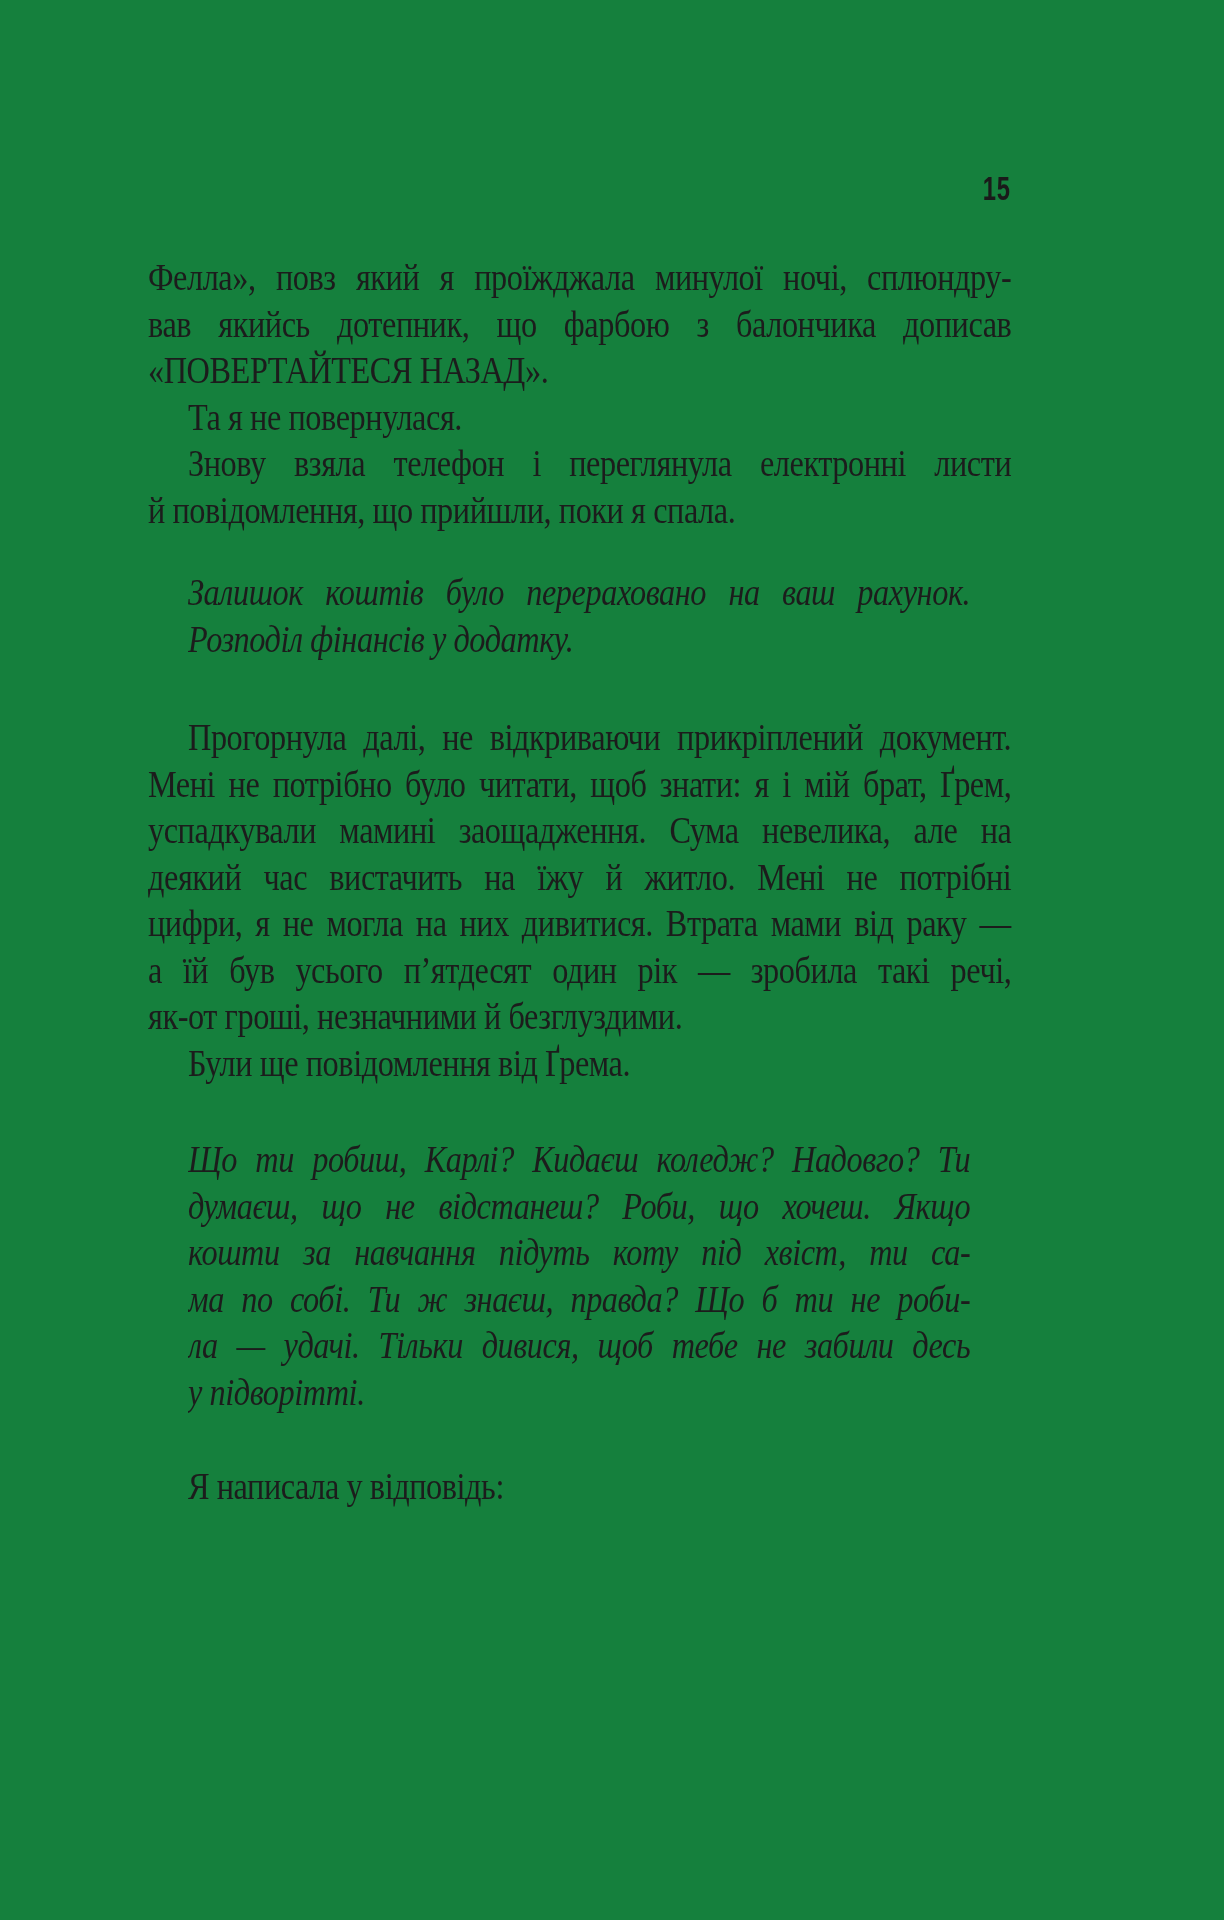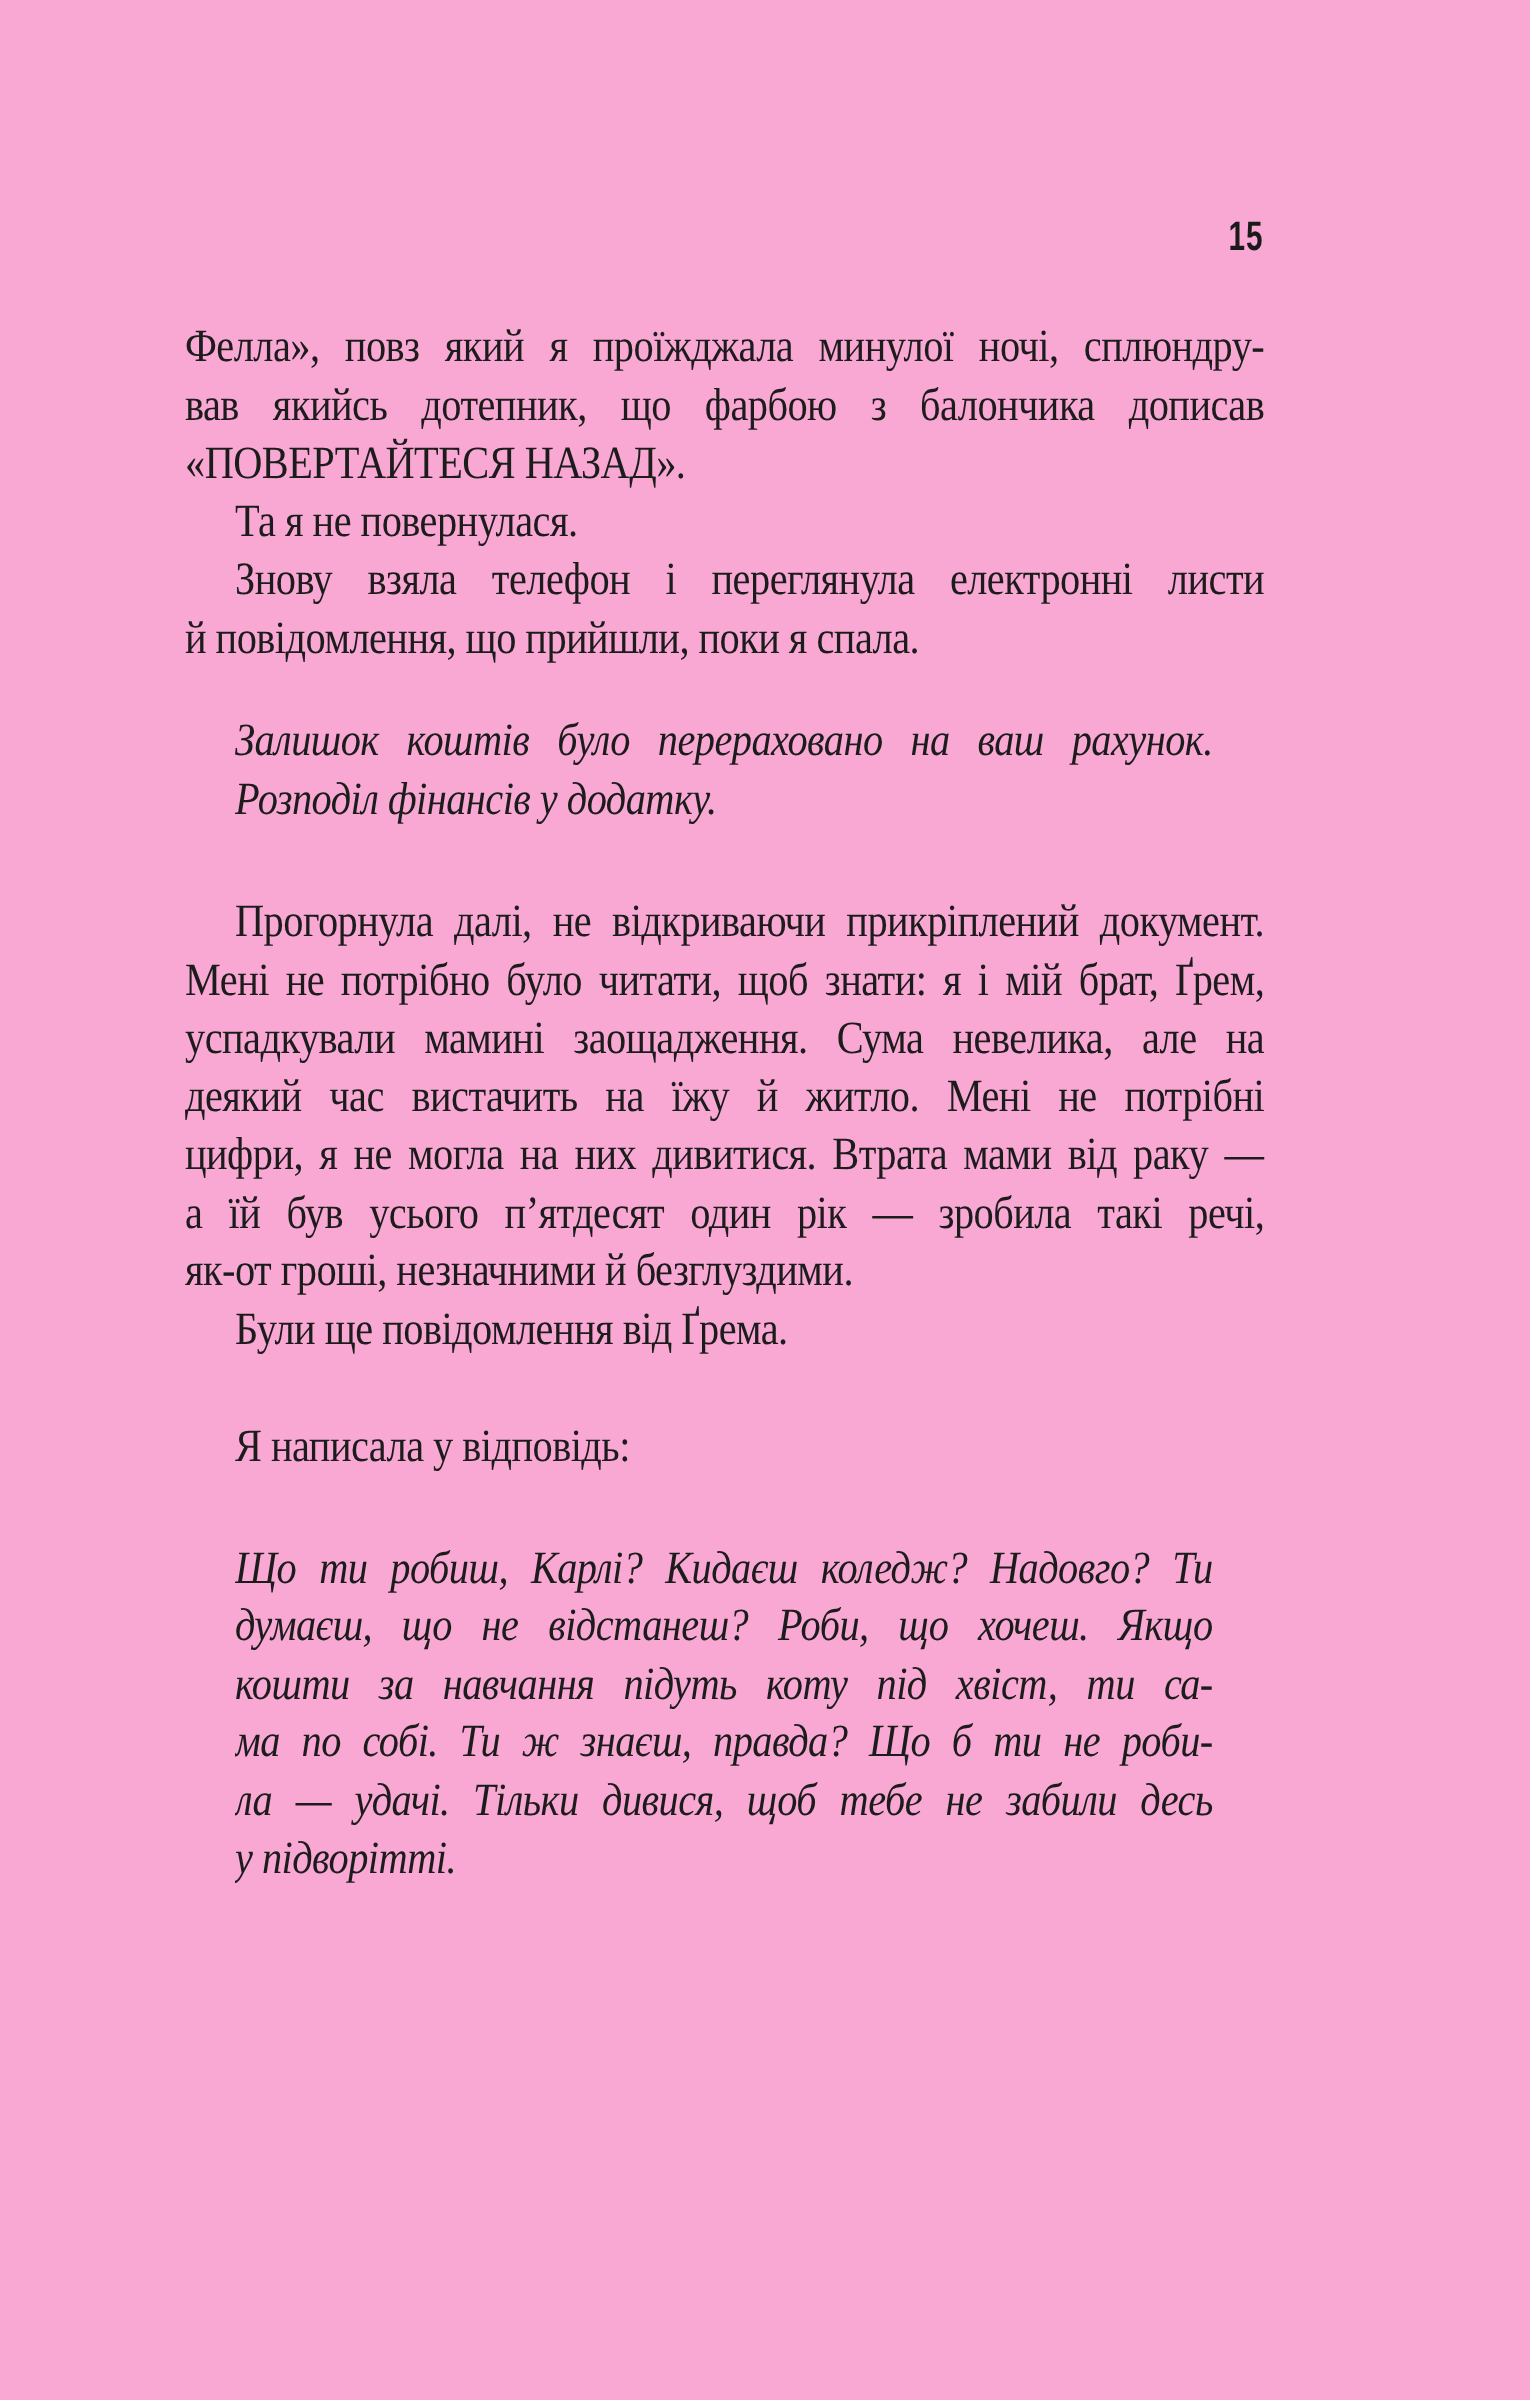--- a/index.html
+++ b/index.html
@@ -5,21 +5,21 @@
 <style>
   html, body {
     margin: 0;
     padding: 0;
     background: #ffffff;
   }
   .page {
     position: relative;
     width: 1224px;
     height: 1920px;
-    background: #f9a8d4;
+    background: #15803d;
     overflow: hidden;
     font-family: "Liberation Serif", serif;
     color: #1c1c1c;
   }
   .page-number {
     position: absolute;
     top: 172px;
     right: 213px;
     font-family: "Liberation Sans", sans-serif;
     font-weight: 700;
@@ -86,25 +86,25 @@
         <div class="line">Мені не потрібно було читати, щоб знати: я і мій брат, Ґрем,</div>
         <div class="line">успадкували мамині заощадження. Сума невелика, але на</div>
         <div class="line">деякий час вистачить на їжу й житло. Мені не потрібні</div>
         <div class="line">цифри, я не могла на них дивитися. Втрата мами від раку —</div>
         <div class="line">а їй був усього п’ятдесят один рік — зробила такі речі,</div>
         <div class="line last">як-от гроші, незначними й безглуздими.</div>
       </div>
       <div class="block main">
         <div class="line indent last">Були ще повідомлення від Ґрема.</div>
       </div>
-      <div class="block main" style="margin-top: 48px;">
-        <div class="line indent last">Я написала у відповідь:</div>
-      </div>
       <div class="block quote" style="margin-top: 50px;">
         <div class="line">Що ти робиш, Карлі? Кидаєш коледж? Надовго? Ти</div>
         <div class="line">думаєш, що не відстанеш? Роби, що хочеш. Якщо</div>
         <div class="line">кошти за навчання підуть коту під хвіст, ти са-</div>
         <div class="line">ма по собі. Ти ж знаєш, правда? Що б ти не роби-</div>
         <div class="line">ла — удачі. Тільки дивися, щоб тебе не забили десь</div>
         <div class="line last">у підворітті.</div>
       </div>
+      <div class="block main" style="margin-top: 48px;">
+        <div class="line indent last">Я написала у відповідь:</div>
+      </div>
     </div>
 </div>
 
 </body></html>

